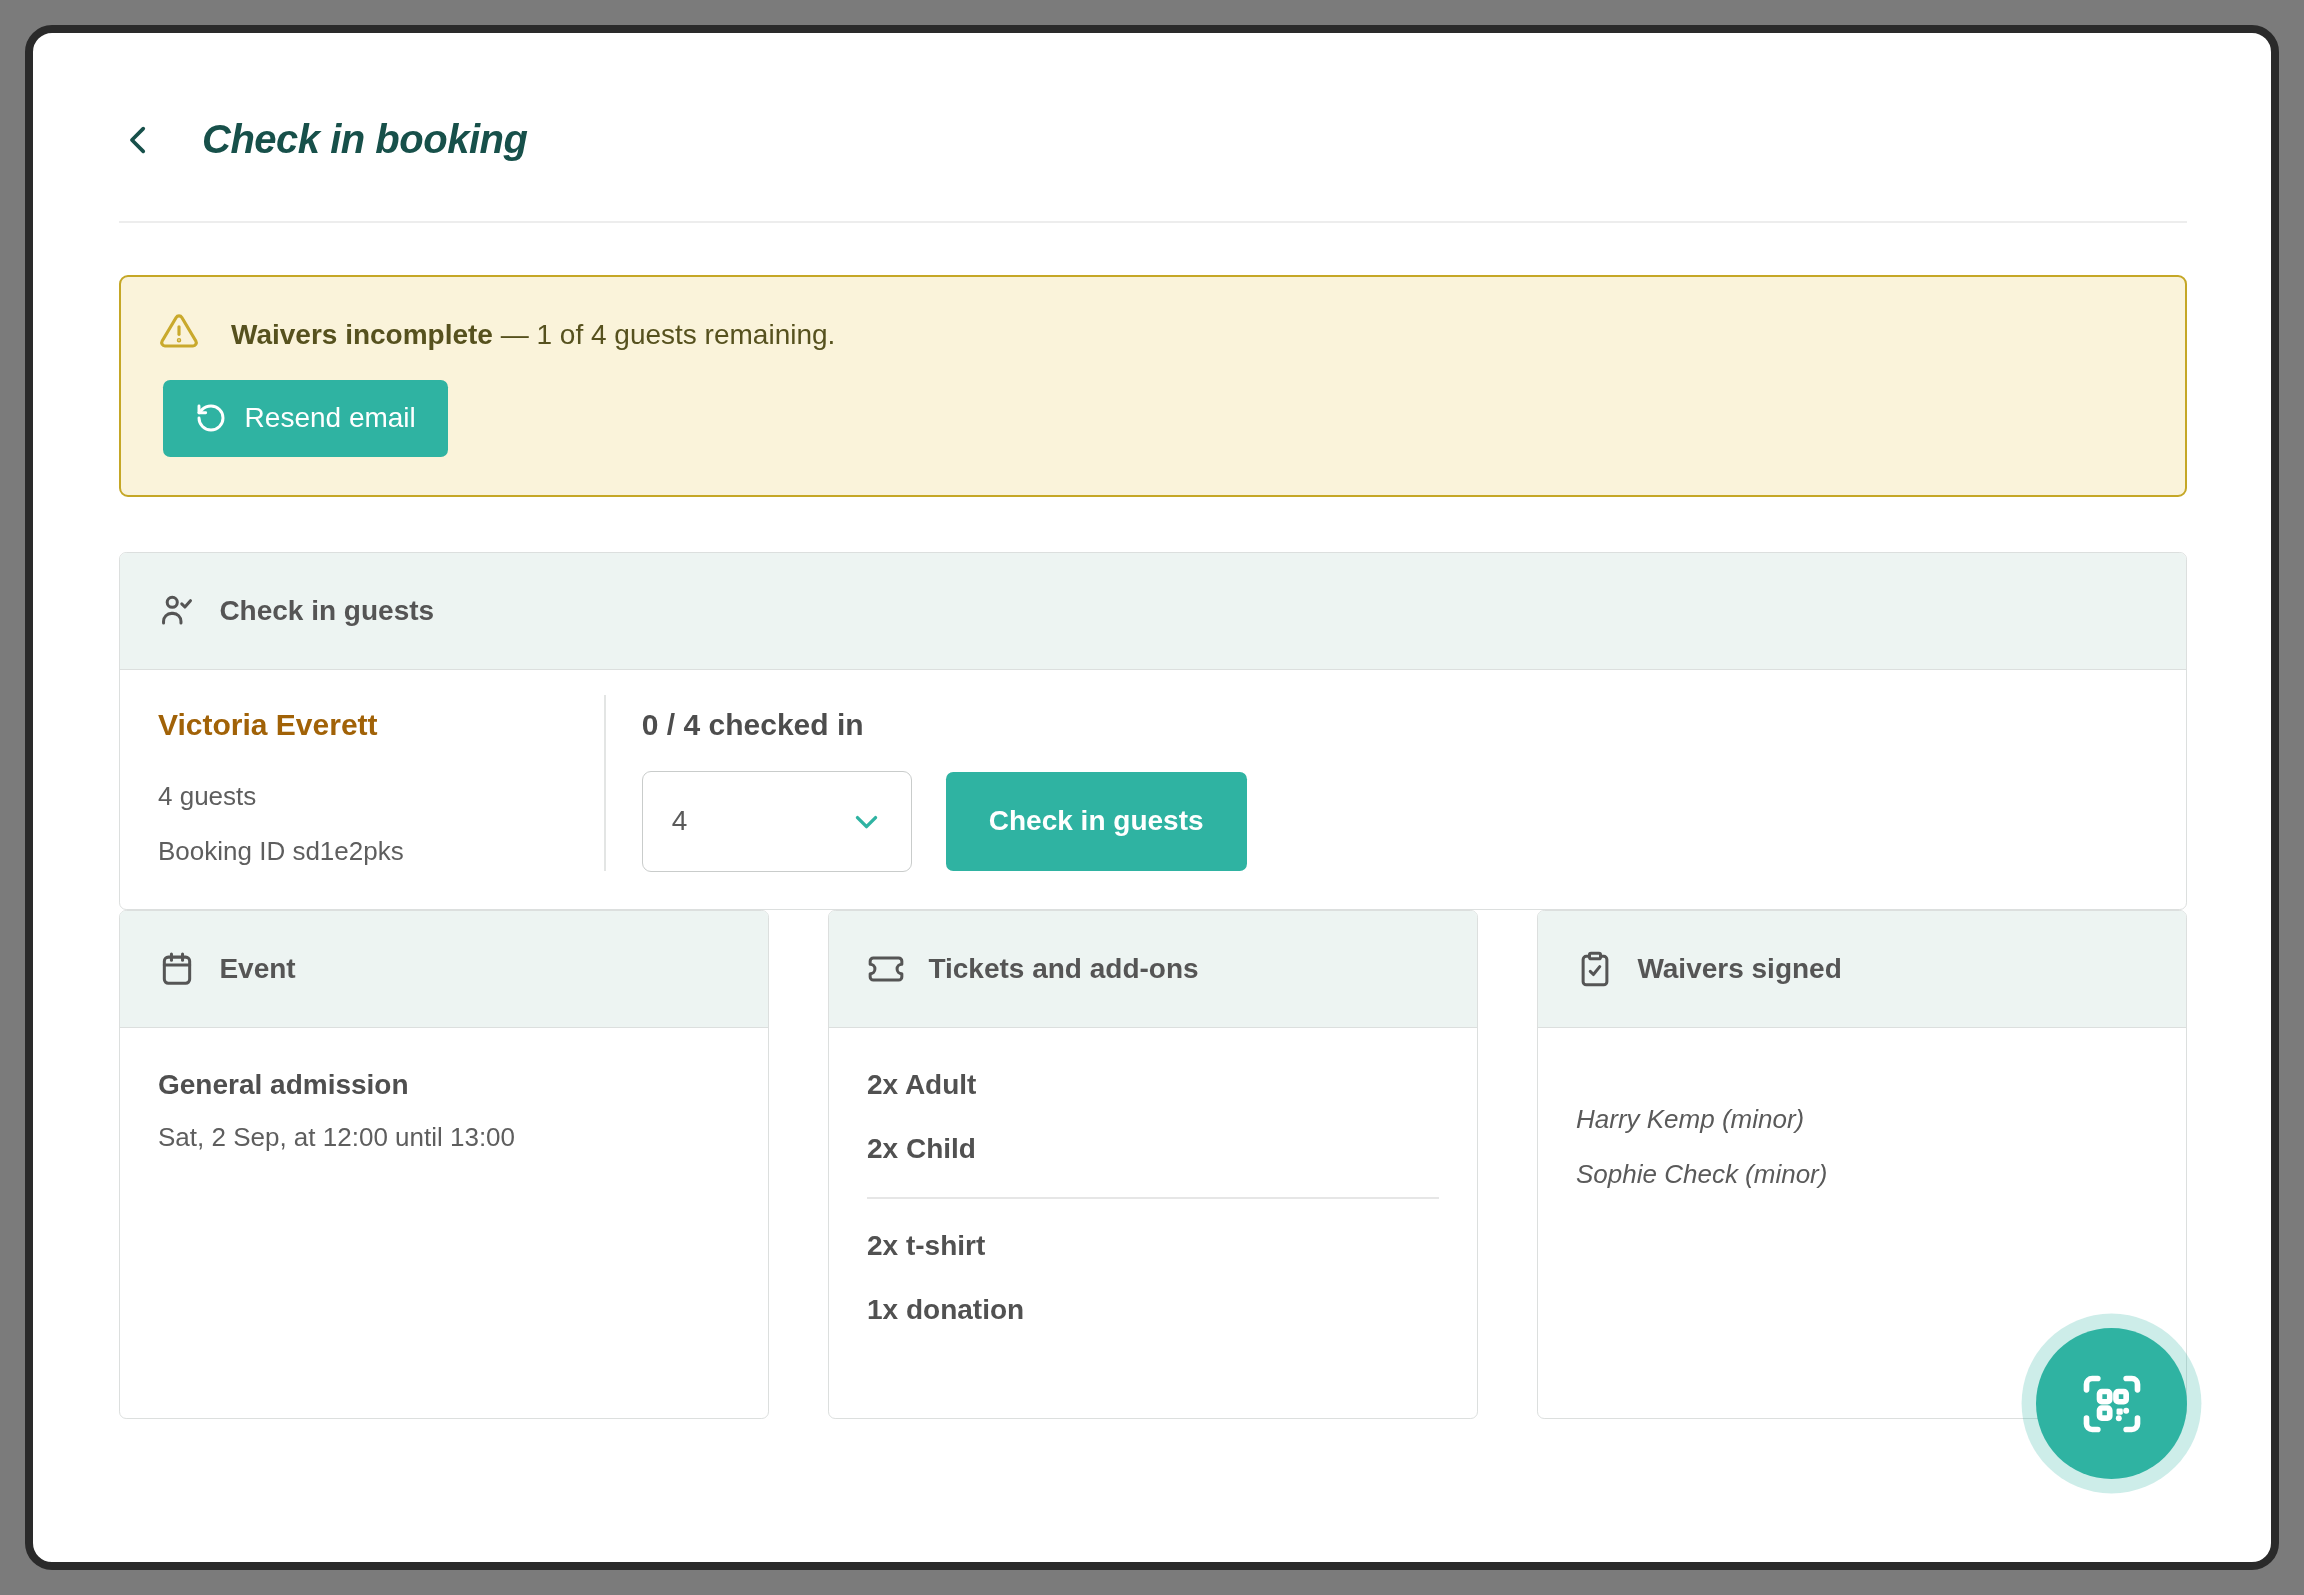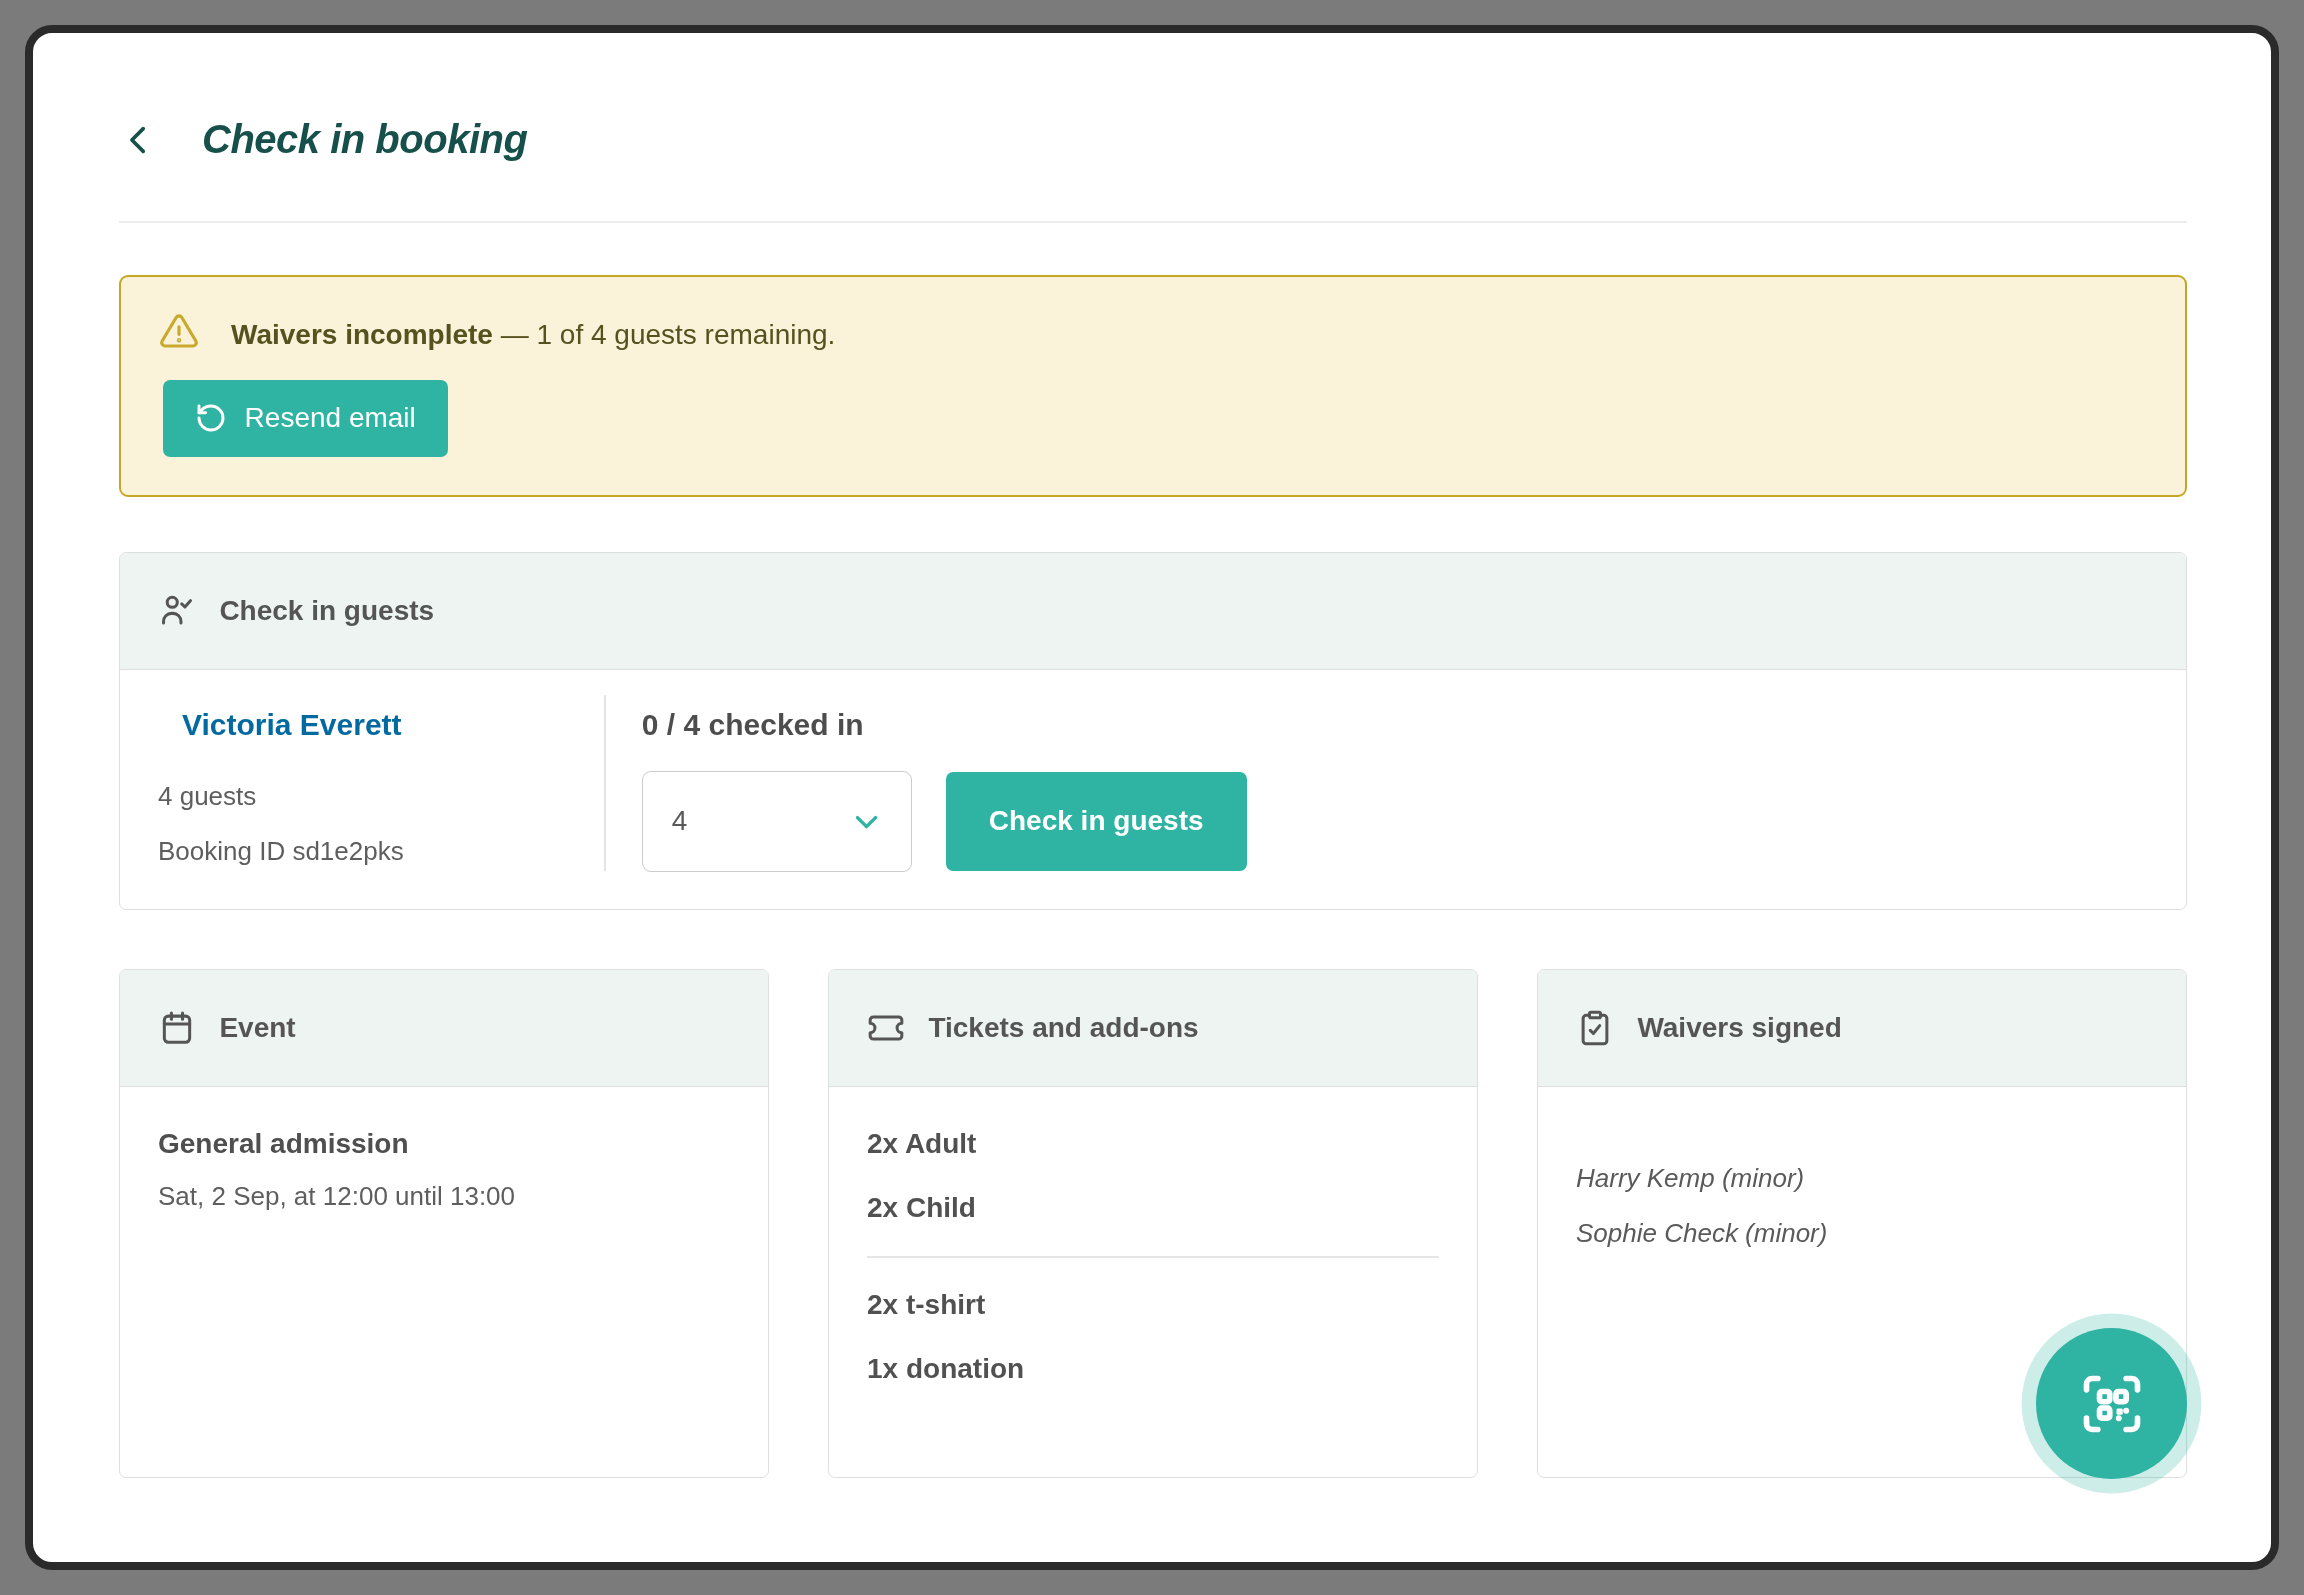--- a/index.html
+++ b/index.html
@@ -112,22 +112,21 @@
   }
   .panel-body {
     display: flex;
     padding: 38px 38px 41px 38px;
     height: 239px;
   }
   .booking-col { width: 446px; flex: 0 0 auto; }
   .guest-name {
     font-size: 30px;
     font-weight: bold;
-    color: #0369a1;
-    margin-left: 24px;
+    color: #a16207;
   }
   .booking-sub {
     margin-top: 27px;
     font-size: 26px;
     color: #5e5e5e;
     line-height: 55px;
   }
   .v-divider {
     width: 1.8px;
     background: #e3e5e4;
@@ -169,21 +168,20 @@
     border: none;
     border-radius: 7.2px;
     font-size: 28px;
     font-weight: bold;
     font-family: inherit;
     cursor: pointer;
   }
 
   
   .cards-row {
-    margin-top: 59px;
     display: flex;
     gap: 59px;
   }
   .card {
     width: 651px;
     height: 509px;
     border: 1.8px solid #dcdfde;
     border-radius: 7.2px;
     background: #ffffff;
     overflow: visible;

